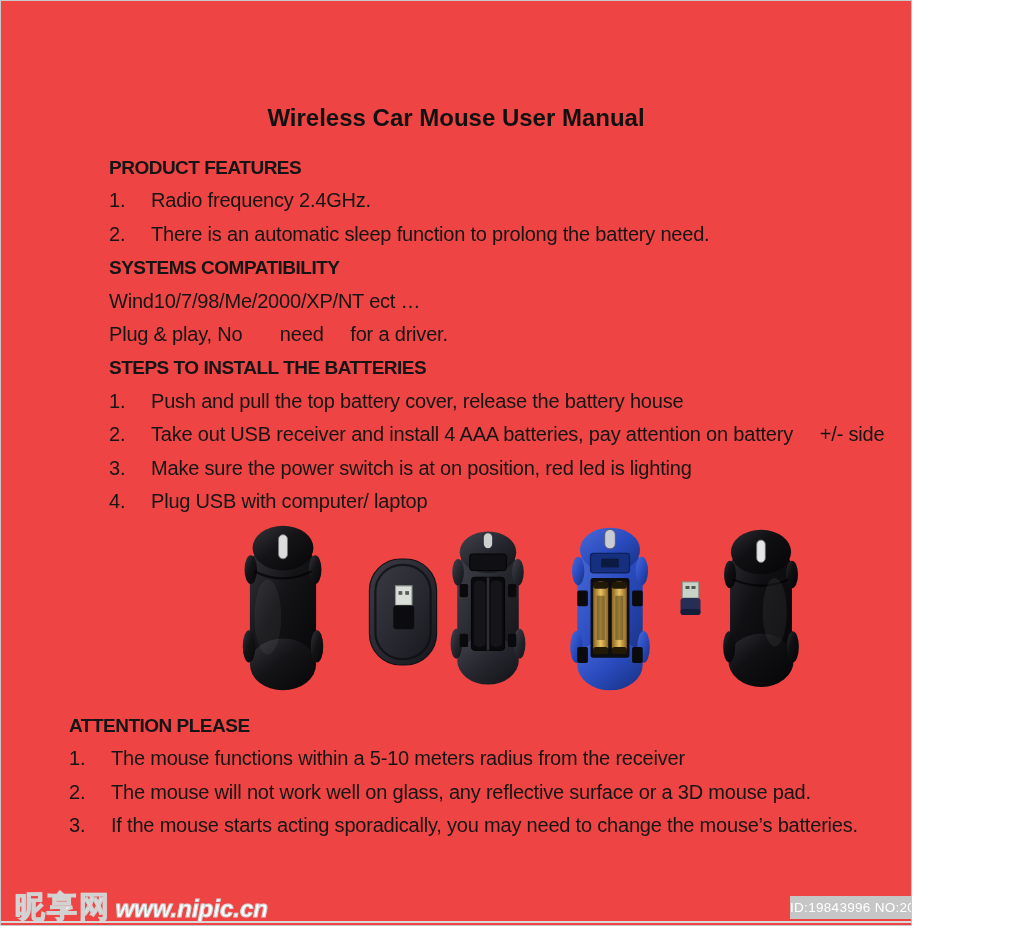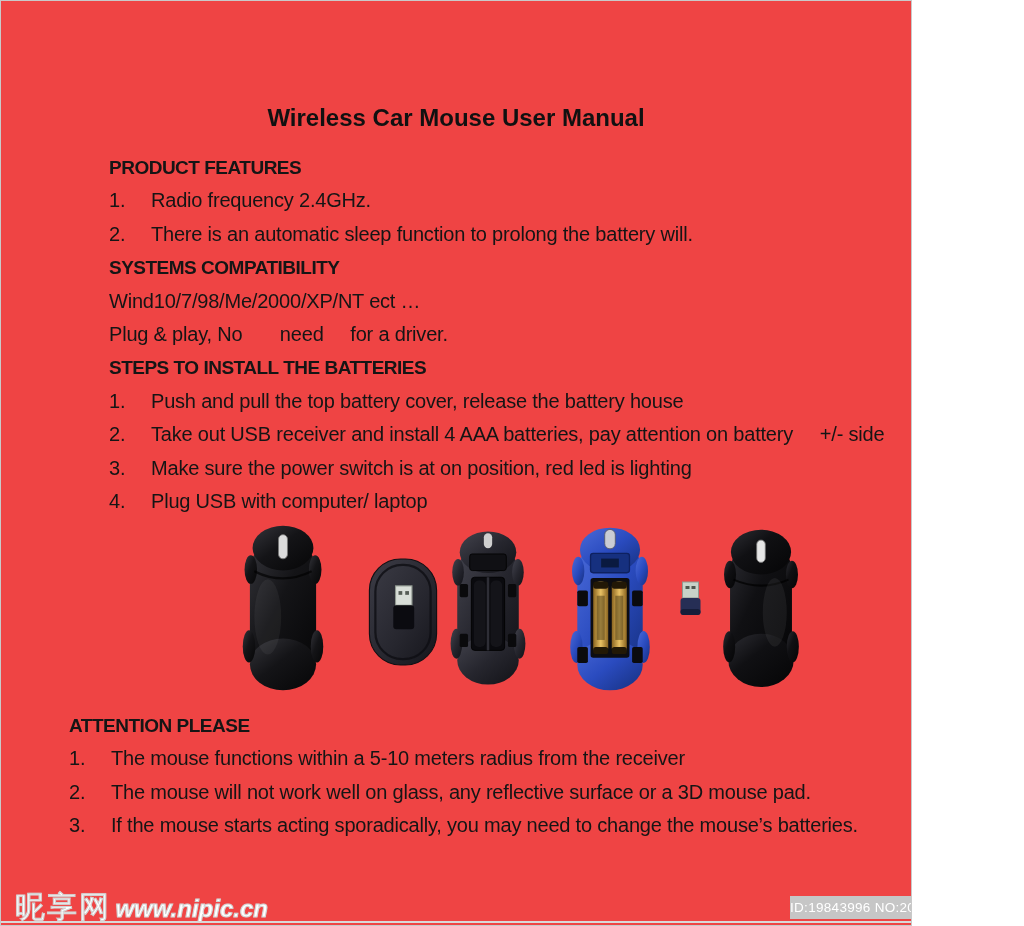--- a/index.html
+++ b/index.html
@@ -25,42 +25,42 @@
           letter-spacing:-0.2px; white-space:pre; }
   .heading { font-weight:bold; font-size:19px; letter-spacing:-0.5px; }
   .num { display:inline-block; width:42px; }
   .fig { position:absolute; }
   .fig svg { display:block; width:100%; height:100%; }
   .watermark {
     position:absolute; left:14px; top:886px; white-space:nowrap;
     color:#ffffff; -webkit-text-stroke:1.1px var(--watermark_outline);
     text-shadow:0 0 1px #e0e0e0;
   }
-  .wm-cn  { font-size:30px; font-weight:normal; letter-spacing:2px; }
+  .wm-cn  { font-size:30px; font-weight:bold; letter-spacing:2px; }
   .wm-url { font-size:24px; font-weight:bold; font-style:italic;text-align:right; }
   .badge {
     position:absolute; left:789px; top:895px; width:206px; height:23px;
     background:var(--badge_bg); color:var(--badge_text);
     font-size:13.5px; line-height:23px; text-align:center; letter-spacing:0.3px;
     white-space:nowrap;
   }
   .bottom-rule { position:absolute; left:0; top:920px; width:100%; height:2px;
                  background:var(--bottom_rule); }
 </style>
 </head>
 <body>
 
 <div class="page">
 
   <h1 class="title">Wireless Car Mouse User Manual</h1>
 
   <div class="content">
     <div class="line heading">PRODUCT FEATURES</div>
     <div class="line"><span class="num">1.</span><span>Radio frequency 2.4GHz.</span></div>
-    <div class="line"><span class="num">2.</span><span>There is an automatic sleep function to prolong the battery will.</span></div>
+    <div class="line"><span class="num">2.</span><span>There is an automatic sleep function to prolong the battery need.</span></div>
 
     <div class="line heading">SYSTEMS COMPATIBILITY</div>
     <div class="line">Wind10/7/98/Me/2000/XP/NT ect …</div>
     <div class="line">Plug &amp; play, No       need     for a driver.</div>
 
     <div class="line heading">STEPS TO INSTALL THE BATTERIES</div>
     <div class="line"><span class="num">1.</span><span>Push and pull the top battery cover, release the battery house</span></div>
     <div class="line"><span class="num">2.</span><span>Take out USB receiver and install 4 AAA batteries, pay attention on battery     +/- side</span></div>
     <div class="line"><span class="num">3.</span><span>Make sure the power switch is at on position, red led is lighting</span></div>
     <div class="line"><span class="num">4.</span><span>Plug USB with computer/ laptop</span></div>

